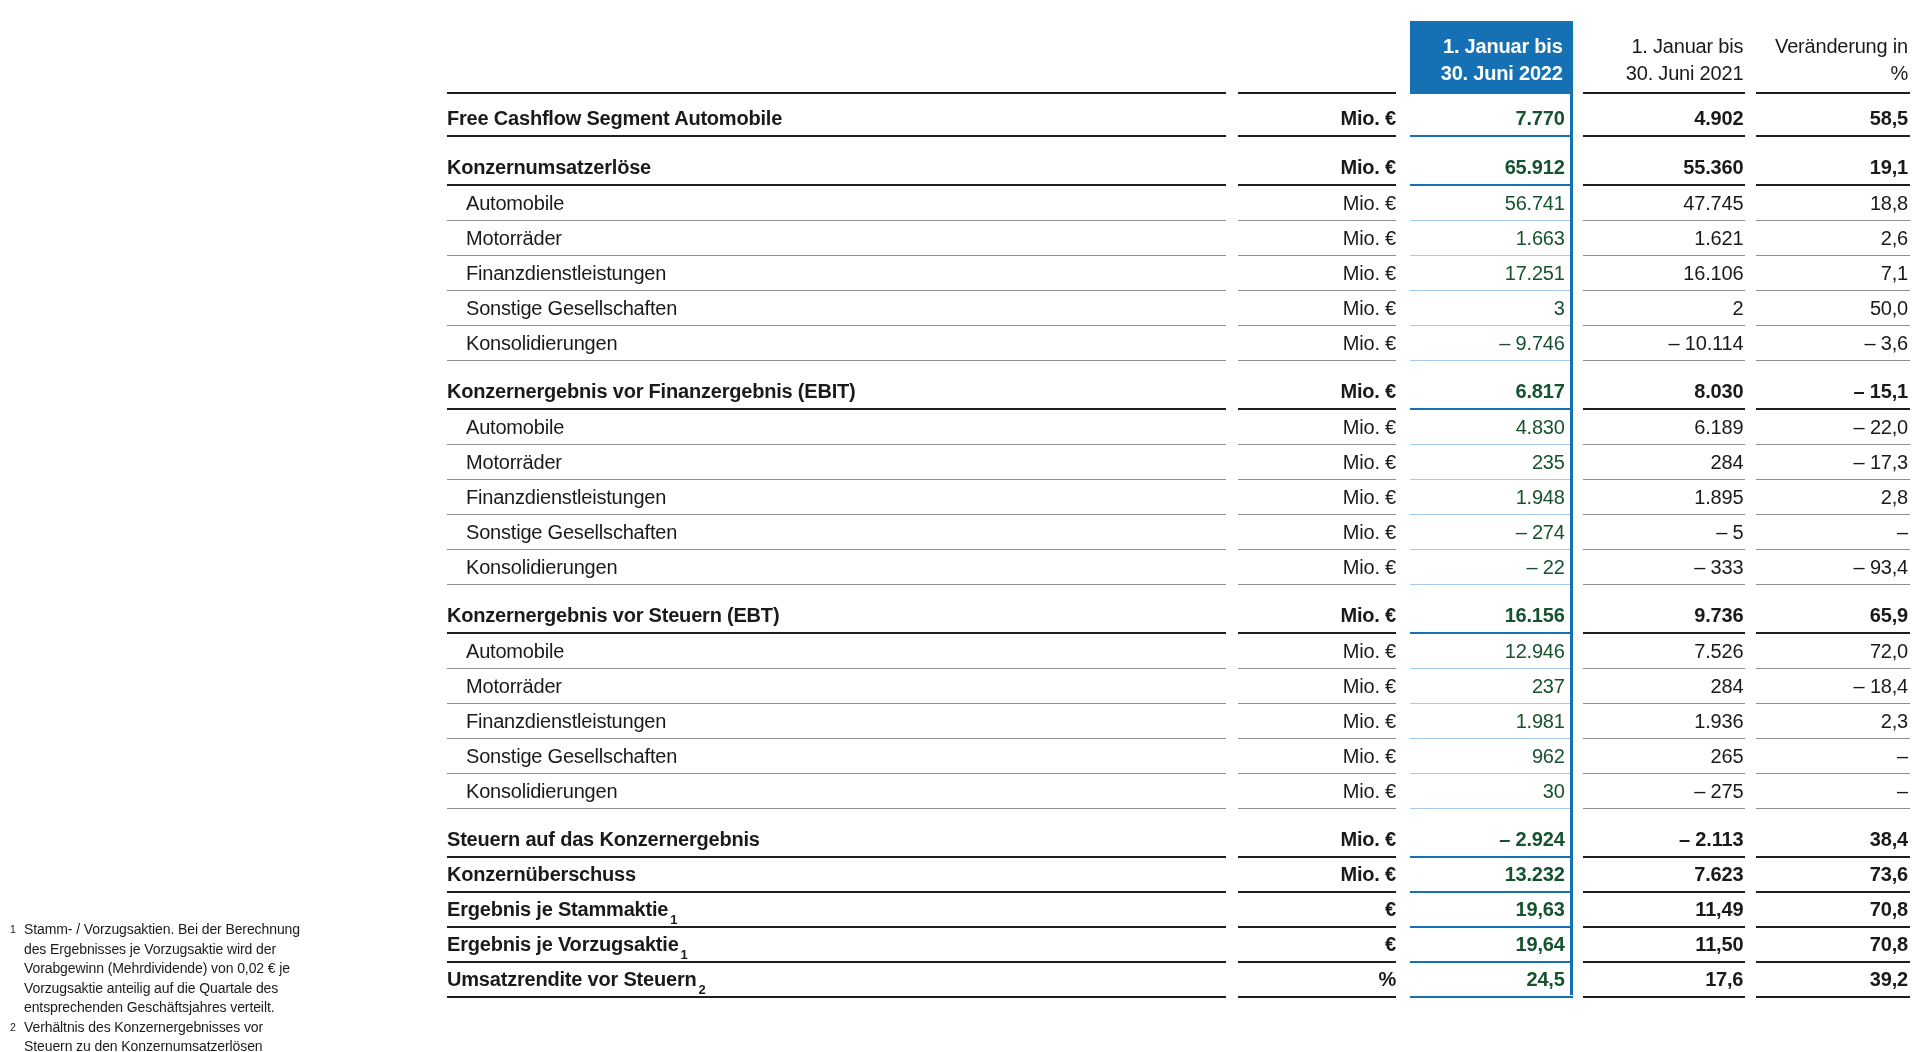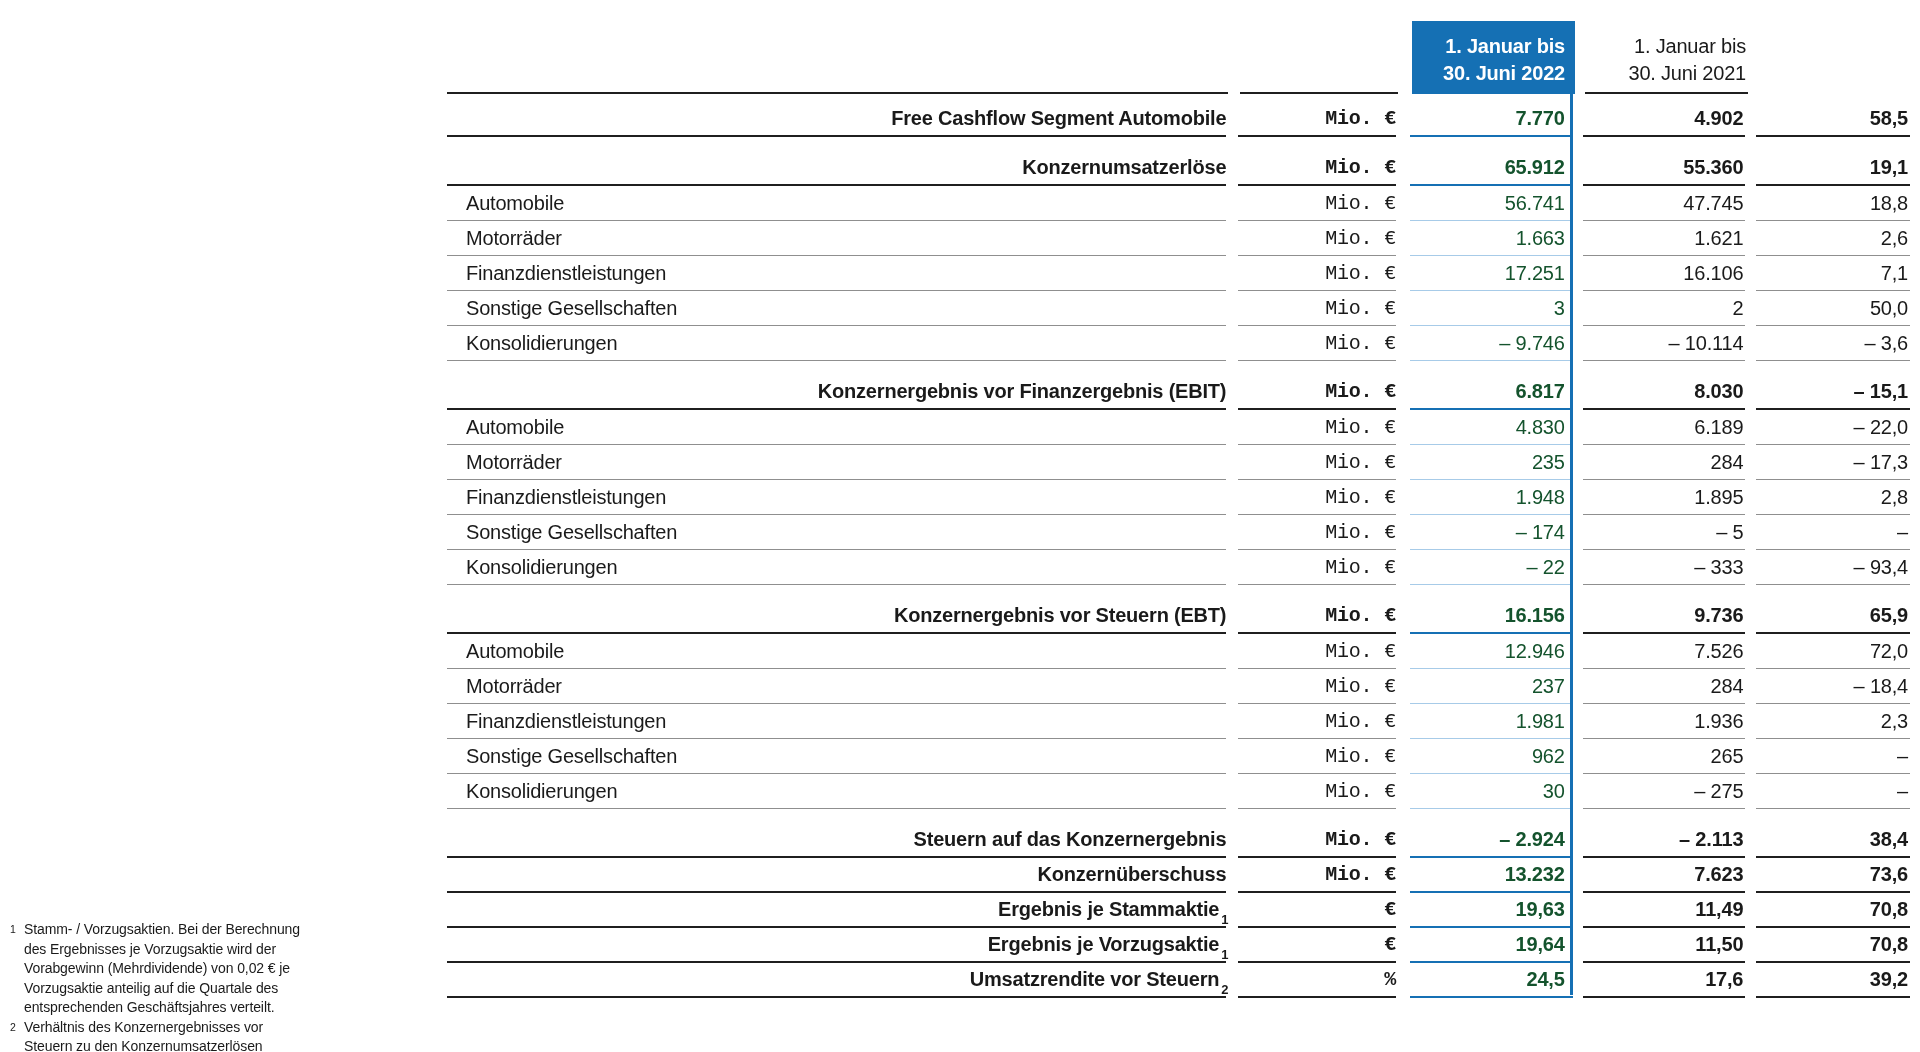--- a/index.html
+++ b/index.html
@@ -16,21 +16,21 @@
   #report-table {
     position: absolute;
     left: 447px; top: 21px;
     width: 1463px;
     font-size: 20px;
     letter-spacing: -0.2px;
   }
 
   
   .c-label  { width: 781px; margin-right: 12px; }
-  .c-unit   { width: 158px; margin-right: 14px; text-align: right; font-family: Liberation Mono, monospace; }
+  .c-unit   { width: 158px; margin-right: 14px; text-align: right; }
   .c-v2022  { width: 163px; margin-right: 10px; text-align: right; }
   .c-v2021  { width: 163px; margin-right: 11px; text-align: right; }
   .c-change { width: 154px; text-align: right; }
 
   
   .thead { display: flex; height: 73px; position: relative; }
   .thead .cell { display: flex; align-items: flex-end; justify-content: flex-end; }
   .thead .c-label, .thead .c-unit, .thead .c-v2021, .thead .c-change {
     border-bottom: 2.5px solid #1f1f1f;
   }
@@ -70,21 +70,21 @@
     justify-content: flex-end;
   }
   .trow .c-v2022 { padding-right: 8px; color: #14532d; }
   .trow .c-v2021 { padding-right: 2px; }
   .trow .c-change { padding-right: 2px; }
 
   .trow.first { height: 41px; margin-top: 2px; }
   .trow.gap   { margin-top: 14px; }
 
   .trow.section { font-weight: 700; }
-  .trow.section .cell { border-bottom: 2.5px solid #1f1f1f; justify-content: flex-end; }
+  .trow.section .cell { border-bottom: 2.5px solid #1f1f1f; }
   .trow.section .c-v2022 { border-bottom: 2.5px solid #1570b4; }
 
   .trow.sub { font-weight: 400; }
   .trow.sub .c-label { padding-left: 19px; text-align: right; }
   .trow.sub .cell { border-bottom: 1.5px solid #8f8f8f; }
   .trow.sub .c-v2022 { border-bottom: 1.5px solid #a7cbe8; }
 
   sup.lbl-sup {
     font-size: 13px;
     font-weight: 700;
@@ -120,20 +120,21 @@
       <div class="cell c-label"></div>
       <div class="cell c-unit"></div>
       <div class="cell c-v2022 box-2022">
         <span>1. Januar bis</span>
         <span>30. Juni 2022</span>
       </div>
       <div class="cell c-v2021 hdr-2021">
         <span>1. Januar bis</span>
         <span>30. Juni 2021</span>
       </div>
+      <div class="cell c-change hdr-change">Veränderung in %</div>
     </div>
 
     <div id="blue-rule"></div>
 
     <div id="tbody">
         <div class="trow section first">
           <div class="cell c-label">
             <span>Free Cashflow Segment Automobile</span>
           </div>
           <div class="cell c-unit">
@@ -320,21 +321,21 @@
           </div>
         </div>
         <div class="trow sub">
           <div class="cell c-label">
             <span>Sonstige Gesellschaften</span>
           </div>
           <div class="cell c-unit">
             <span>Mio. €</span>
           </div>
           <div class="cell c-v2022">
-            <span>– 174</span>
+            <span>– 274</span>
           </div>
           <div class="cell c-v2021">
             <span>– 5</span>
           </div>
           <div class="cell c-change">
             <span>–</span>
           </div>
         </div>
         <div class="trow sub">
           <div class="cell c-label">

